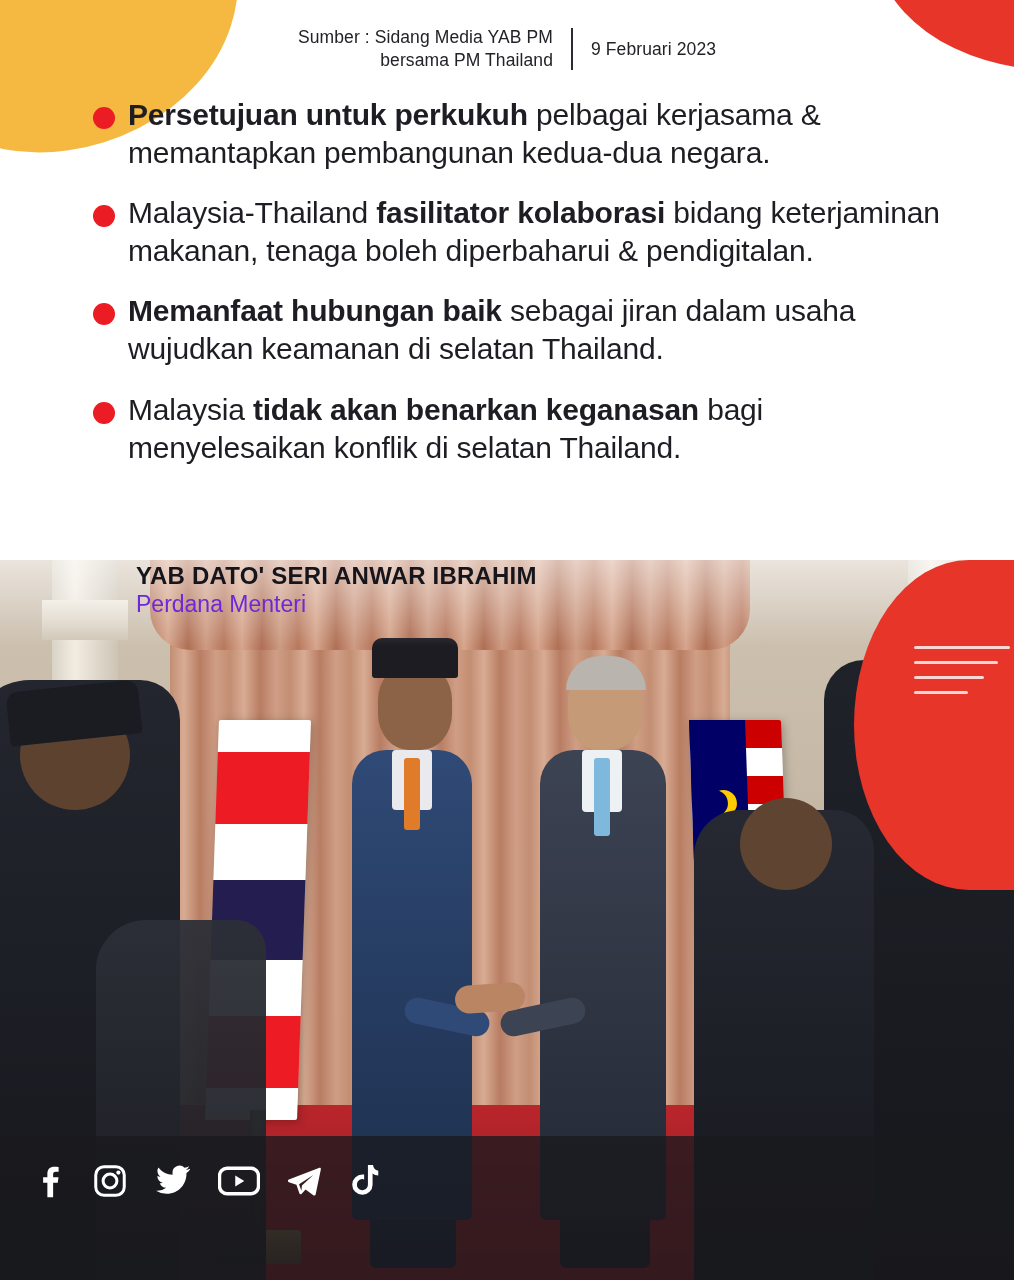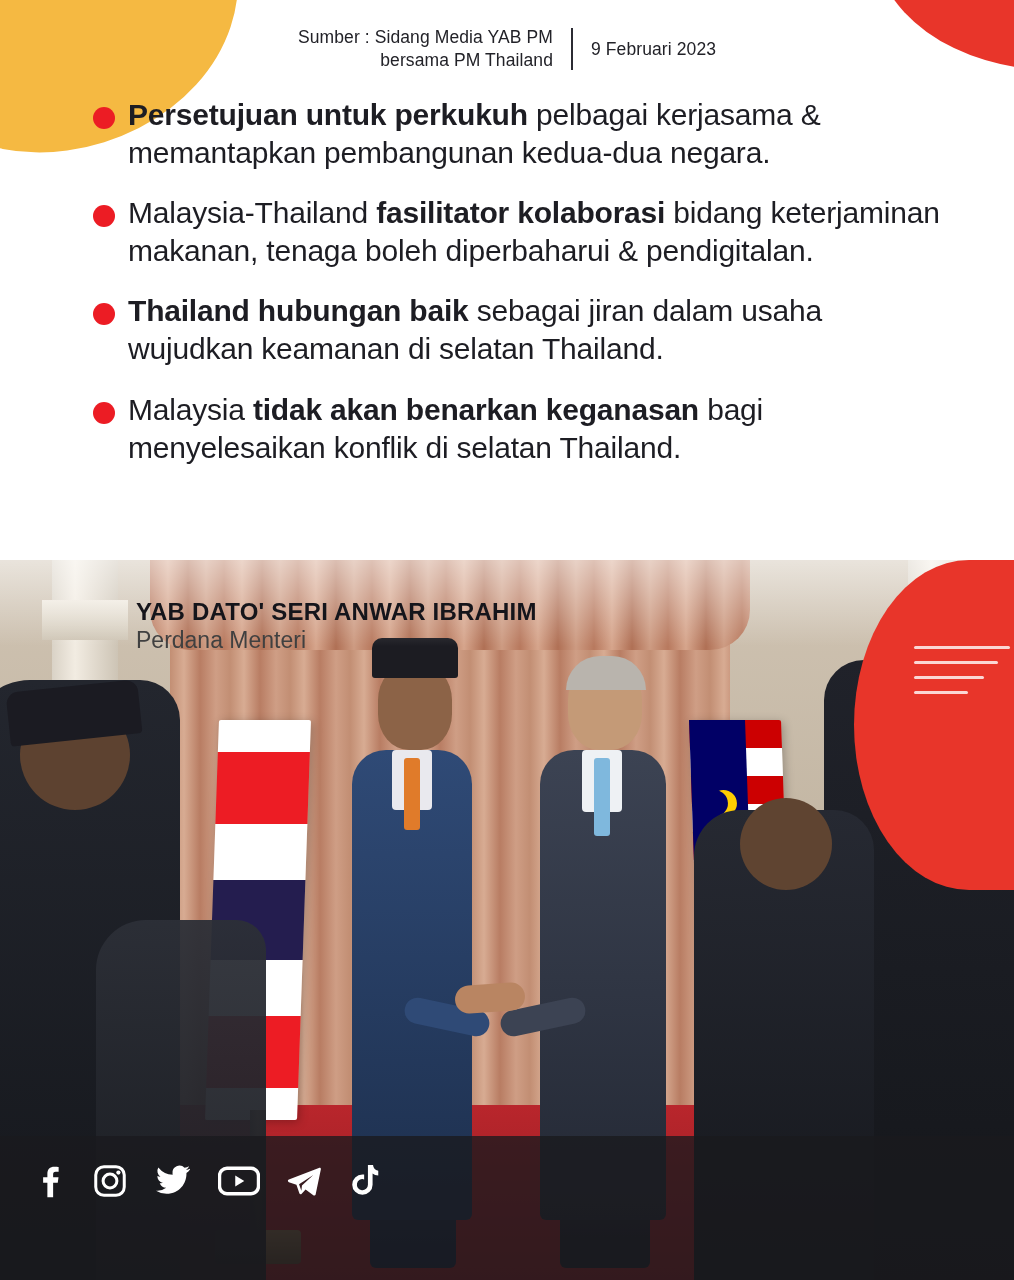--- a/index.html
+++ b/index.html
@@ -90,34 +90,34 @@
     font-size: 30px;
     line-height: 1.27;
     color: #1d1d23;
     letter-spacing: -0.2px;
   }
   .bullet p b { font-weight: 700; }
 
   
   .attribution {
     position: absolute;
-    top: 598px;
+    top: 562px;
     left: 128px;
     z-index: 7;
     padding-left: 8px;
   }
   .attr-name {
     font-size: 24px;
     font-weight: 700;
     color: #15151b;
     letter-spacing: .2px;
   }
   .attr-role {
     font-size: 23px;
-    color: #404040;
+    color: #6d28d9;
     margin-top: 1px;
   }
 
   
   .photo {
     position: absolute;
     left: 0; right: 0;
     top: 560px;
     height: 720px;
     overflow: hidden;
@@ -373,21 +373,21 @@
     <div class="bullet">
       <span class="dot"></span>
       <p><b>Persetujuan untuk perkukuh </b><span>pelbagai kerjasama &amp; memantapkan pembangunan kedua-dua negara.</span></p>
     </div>
     <div class="bullet">
       <span class="dot"></span>
       <p><span>Malaysia-Thailand </span><b>fasilitator kolaborasi </b><span>bidang keterjaminan makanan, tenaga boleh diperbaharui &amp; pendigitalan.</span></p>
     </div>
     <div class="bullet">
       <span class="dot"></span>
-      <p><b>Thailand hubungan baik </b><span>sebagai jiran dalam usaha wujudkan keamanan di selatan Thailand.</span></p>
+      <p><b>Memanfaat hubungan baik </b><span>sebagai jiran dalam usaha wujudkan keamanan di selatan Thailand.</span></p>
     </div>
     <div class="bullet">
       <span class="dot"></span>
       <p><span>Malaysia </span><b>tidak akan benarkan keganasan </b><span>bagi menyelesaikan konflik di selatan Thailand.</span></p>
     </div>
   </div>
 
   <div class="attribution">
     <div class="attr-name">YAB DATO' SERI ANWAR IBRAHIM</div>
     <div class="attr-role">Perdana Menteri</div>

